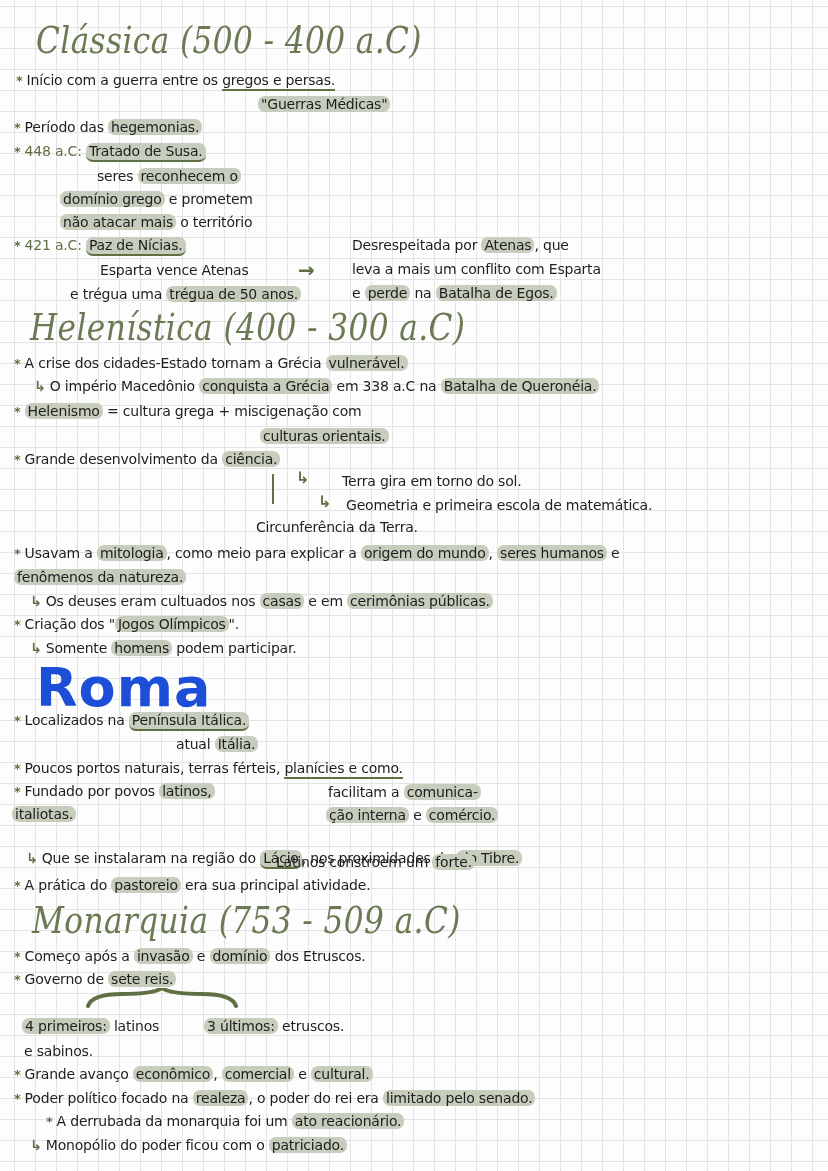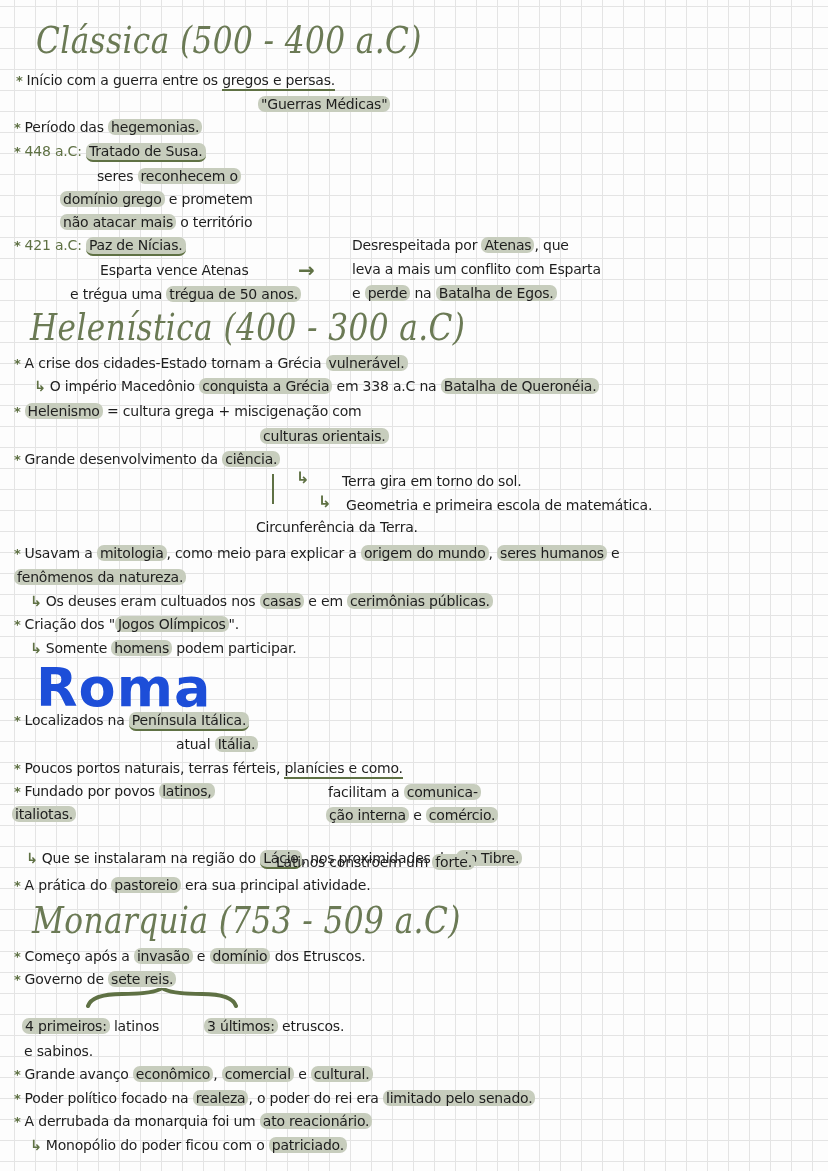--- a/index.html
+++ b/index.html
@@ -162,18 +162,18 @@
 <div class="abs line" style="left:204px;top:1018px;">
   <span class="hl">3 últimos:</span><span> etruscos.</span>
 </div>
 <div class="abs line" style="left:24px;top:1043px;">e sabinos.</div>
 <div class="abs line" style="left:14px;top:1066px;">
   <span class="star">*</span><span>Grande avanço </span><span class="hl">econômico</span><span>, </span><span class="hl">comercial</span><span> e </span><span class="hl">cultural.</span>
 </div>
 <div class="abs line" style="left:14px;top:1090px;">
   <span class="star">*</span><span>Poder político focado na </span><span class="hl">realeza</span><span>, o poder do rei era </span><span class="hl">limitado pelo senado.</span>
 </div>
-<div class="abs line" style="left:14px;top:1113px;">
+<div class="abs line" style="left:14px;top:1113px;padding-left:32px;">
   <span class="star">*</span><span>A derrubada da monarquia foi um </span><span class="hl">ato reacionário.</span>
 </div>
 <div class="abs line" style="left:30px;top:1137px;">
   <span class="arrow">↳</span> <span>Monopólio do poder ficou com o </span><span class="hl">patriciado.</span>
 </div>
 
 </body></html>

